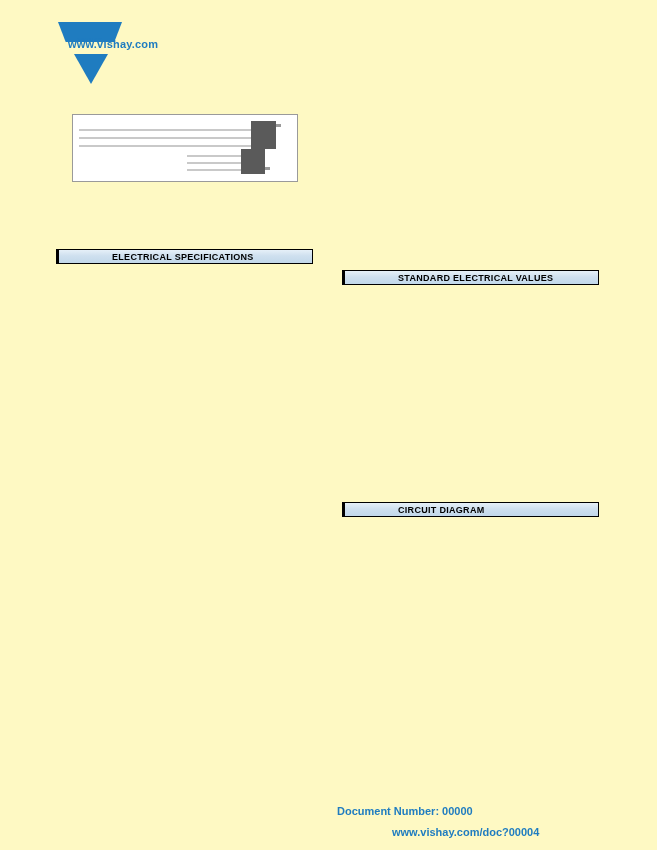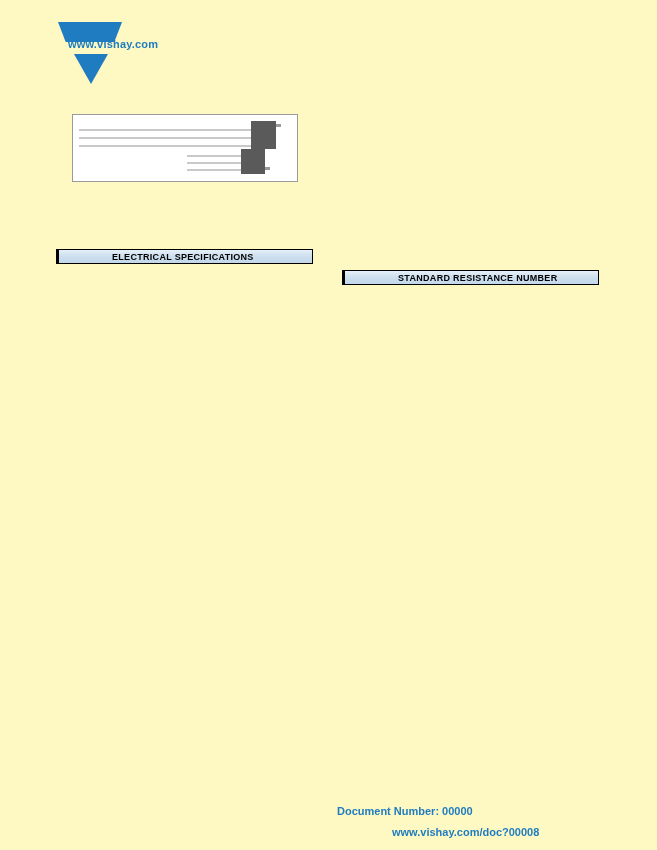--- a/index.html
+++ b/index.html
@@ -169,21 +169,24 @@
     <div class="lead" style="left:114px; top:54px; width:58px;"></div>
     <div class="body-block" style="left:168px; top:34px; width:24px; height:25px;"></div>
     <div class="body-tab" style="left:192px; top:52px;"></div>
   </div>
 
   <div class="sec-bar" id="bar-electrical">
     <span class="sec-bar-label">ELECTRICAL SPECIFICATIONS</span>
   </div>
 
   <div class="sec-bar" id="bar-resistance">
-    <span class="sec-bar-label">STANDARD RESISTANCE NUMBER</span>
+    <span class="sec-bar-label">STANDARD ELECTRICAL VALUES</span>
+  </div>
+
+  <div class="sec-bar" id="bar-circuit">
+    <span class="sec-bar-label">CIRCUIT DIAGRAM</span>
   </div>
 
 
-
   <div class="footer-link" id="footer-doc-link">Document Number: 00000</div>
-  <div class="footer-link" id="footer-site-link">www.vishay.com/doc?00008</div>
+  <div class="footer-link" id="footer-site-link">www.vishay.com/doc?00004</div>
 
 </div>
 
 </body></html>

